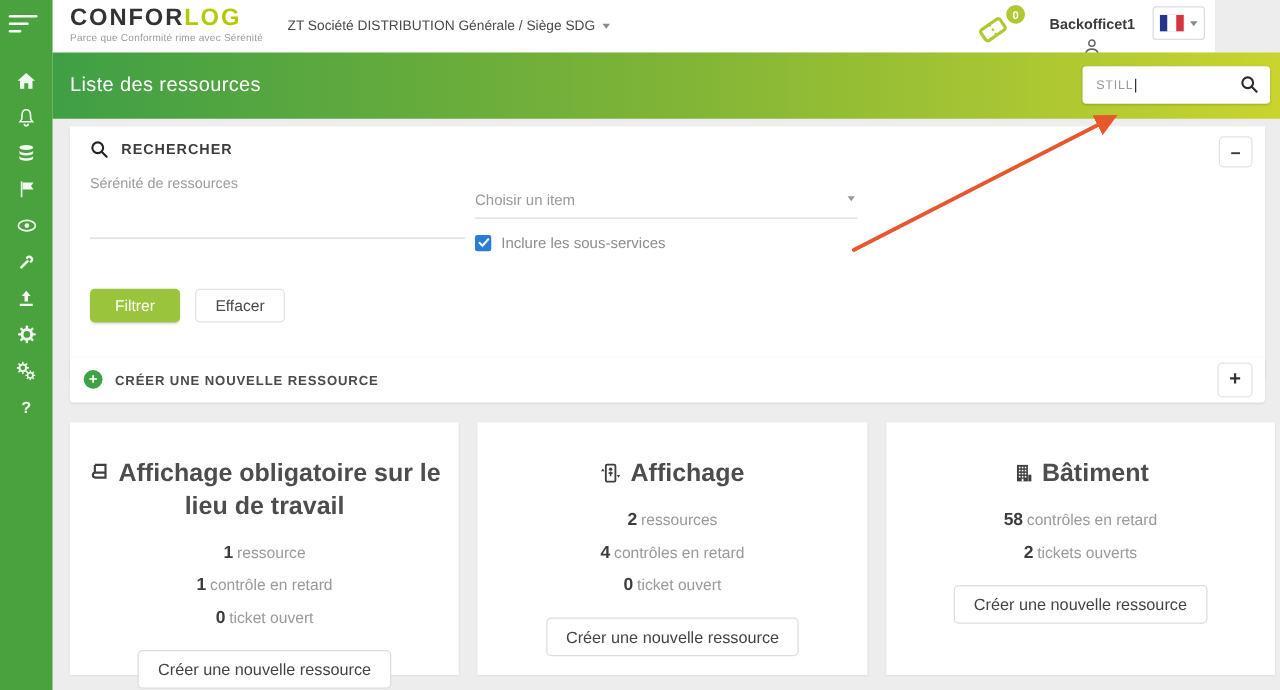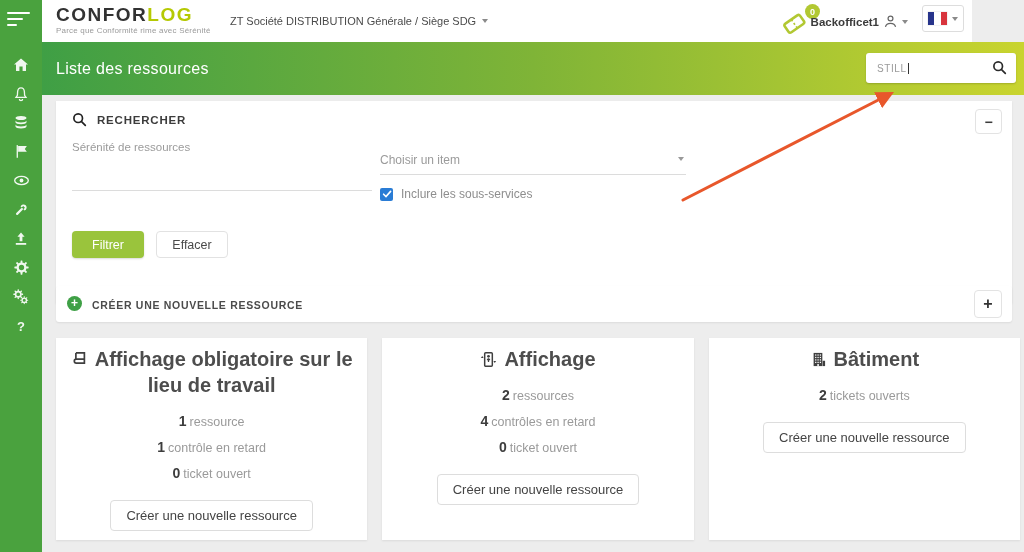--- a/index.html
+++ b/index.html
@@ -26,21 +26,21 @@
   .header { position:absolute; left:42px; top:0; width:930px; height:42px; background:#fff; }
   .logo { position:absolute; left:14px; top:5px; cursor:default; }
   .logo-line { font-size:19px; font-weight:bold; letter-spacing:1.5px; line-height:19px; }
   .logo-primary { color:#323232; }
   .logo-secondary { color:#b5c903; }
   .logo-tagline { font-size:8px; color:#9a9a9a; margin-top:2px; letter-spacing:.2px; }
   .company { position:absolute; left:188px; top:15px; font-size:11px; color:#4a4a4a; cursor:pointer; display:flex; align-items:center; gap:6px; }
   .chev { width:0; height:0; border-left:3.5px solid transparent; border-right:3.5px solid transparent; border-top:4.5px solid #8a8a8a; display:inline-block; }
   .ticket-wrap { position:absolute; right:152px; top:4px; width:40px; height:32px; cursor:pointer; }
   .ticket-badge { position:absolute; top:0; right:0; width:15px; height:15px; border-radius:50%; background:#b2c832; color:#fff; font-size:9px; font-weight:bold; display:flex; align-items:center; justify-content:center; }
-  .user { position:absolute; right:64px; top:14px; display:flex; align-items:center; gap:4px; cursor:pointer; }
+  .user { position:absolute; right:64px; top:14px; display:flex; align-items:center; gap:4px; cursor:pointer;flex-direction:column; }
   .user-name { font-size:11.5px; font-weight:bold; color:#3c3c3c; }
   .flag-box { position:absolute; right:8px; top:5px; width:42px; height:27px; border:1px solid #ddd; border-radius:3px; background:#fff; display:flex; align-items:center; justify-content:center; gap:5px; cursor:pointer; }
   .flag { width:19px; height:13px; display:flex; box-shadow:0 0 0 .5px #e7e7e7; }
   .flag i { flex:1; }
   .flag i:nth-child(1){ background:#27348b; }
   .flag i:nth-child(2){ background:#fff; }
   .flag i:nth-child(3){ background:#d8343d; }
 
   
   .banner { position:absolute; left:42px; top:42px; width:982px; height:53px;
@@ -70,21 +70,21 @@
   .btn-effacer { width:72px; height:27px; background:#fff; color:#4a4a4a; font-size:12.5px; border:1px solid #e2e2e2; border-radius:4px; cursor:pointer; font-family:inherit; }
 
   
   .create-bar { position:absolute; left:56px; top:286px; width:956px; height:36px; background:#fff; border-radius:3px; box-shadow:0 1px 2px rgba(0,0,0,.08); cursor:pointer; }
   .plus-circle { position:absolute; left:11px; top:10px; width:15px; height:15px; border-radius:50%; background:#3fa046; color:#fff; font-size:12px; font-weight:bold; line-height:14px; text-align:center; }
   .create-label { position:absolute; left:36px; top:13px; font-size:10.5px; font-weight:bold; color:#4b4b4b; letter-spacing:.7px; }
   .add-btn { position:absolute; right:10px; top:4px; width:28px; height:28px; border:1px solid #e3e3e3; border-radius:4px; background:#fff; font-size:16px; font-weight:bold; color:#333; cursor:pointer; line-height:24px; text-align:center; }
 
   
   .cards { position:absolute; left:56px; top:338px; width:964px; height:202px; display:flex; gap:15px; }
-  .card { flex:1; background:#fff; box-shadow:0 1px 2px rgba(0,0,0,.08); text-align:center; padding:8px 14px 0; }
+  .card { flex:1; background:#fff; box-shadow:0 1px 2px rgba(0,0,0,.08); text-align:center; padding:28px 14px 0; }
   .card-title { font-size:20px; font-weight:bold; color:#4d4d4d; line-height:26px; }
   .card-title svg { vertical-align:-2px; margin-right:7px; }
   .card-stats { margin-top:15px; }
   .stat { margin:10px 0; font-size:12.5px; color:#9a9a9a; }
   .stat b { color:#3d3d3d; font-size:14px; margin-right:3px; }
   .card-btn { margin-top:9px; background:#fff; border:1px solid #ddd; border-radius:4px; padding:7px 15px; font-size:13px; color:#444; cursor:pointer; font-family:inherit; }
 
   
   .arrow-overlay { position:absolute; left:0; top:0; z-index:60; pointer-events:none; }
 </style>
@@ -373,20 +373,21 @@
       <button class="card-btn">Créer une nouvelle ressource</button>
     </div>
 
     <div class="card">
       <div class="card-title">
         <svg width="17" height="17">
             <use href="#i-building"></use>
           </svg><span>Bâtiment</span>
       </div>
       <div class="card-stats">
+        <div class="stat"><b>58</b><span>contrôles en retard</span></div>
         <div class="stat"><b>2</b><span>tickets ouverts</span></div>
       </div>
       <button class="card-btn">Créer une nouvelle ressource</button>
     </div>
 
   </div>
 
   <svg class="arrow-overlay" width="1024" height="552">
     <defs>
       <marker id="arrowhead" markerWidth="6" markerHeight="6" refX="4.5" refY="3" orient="auto">

